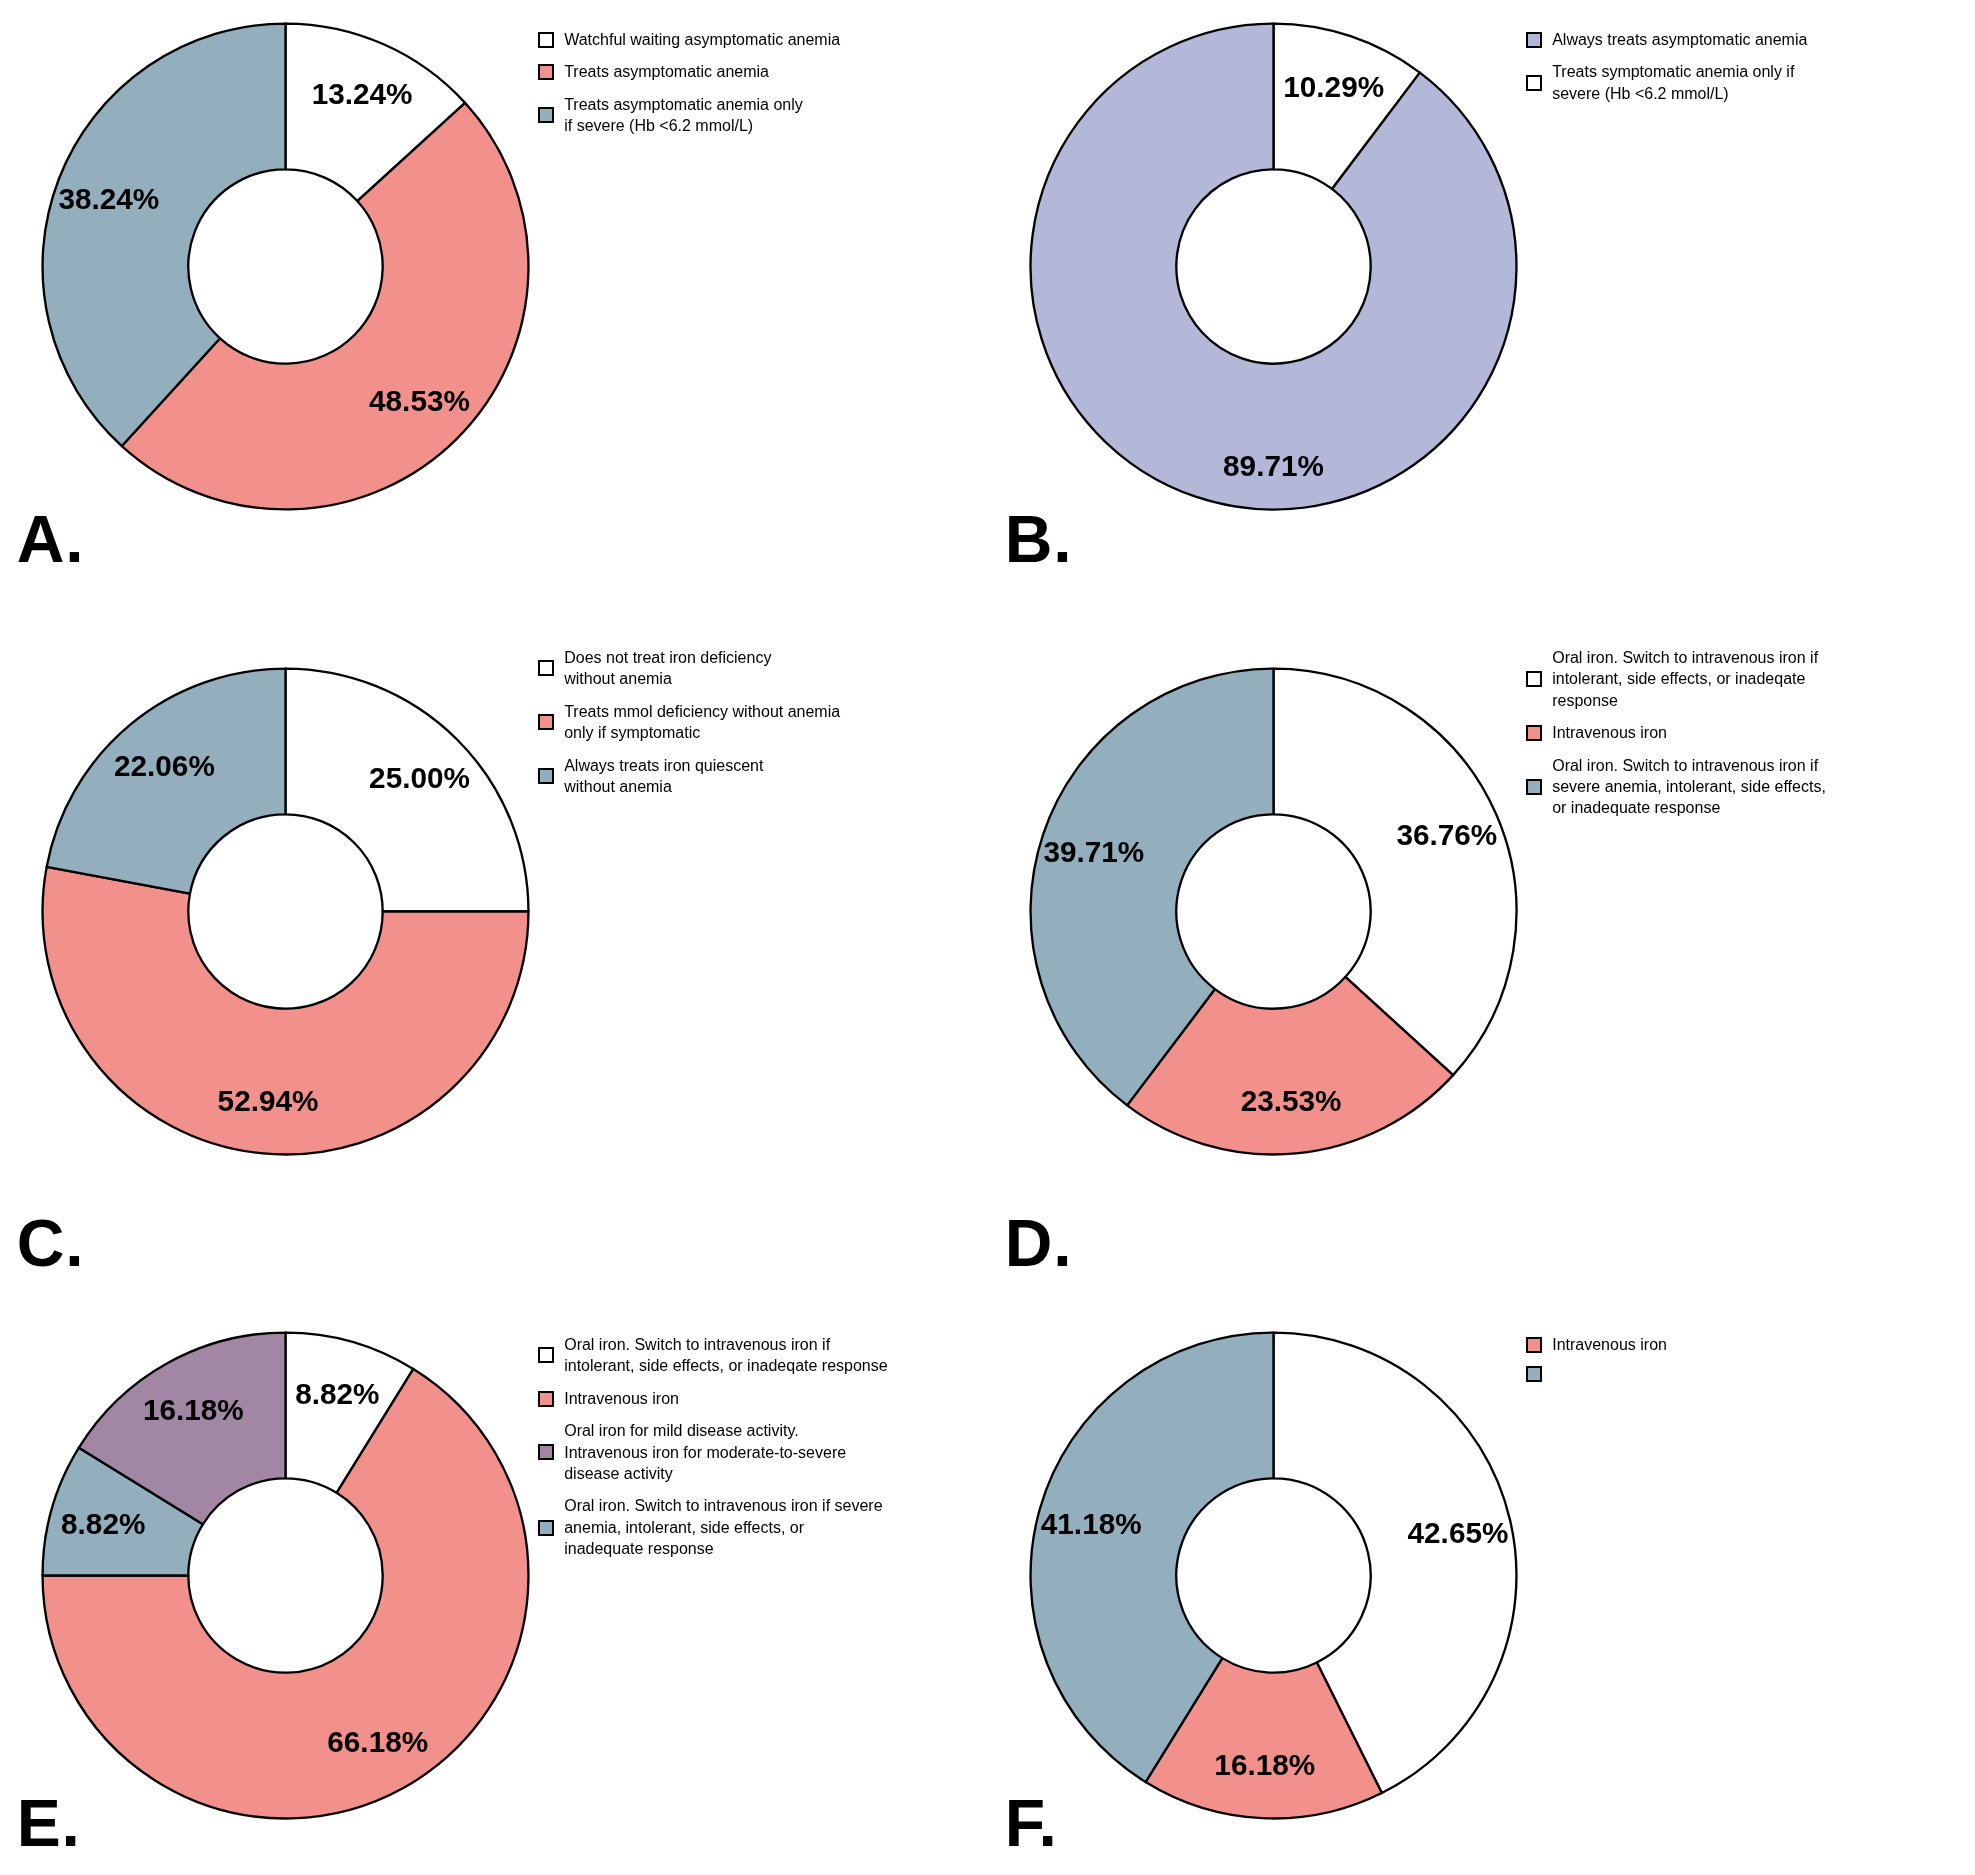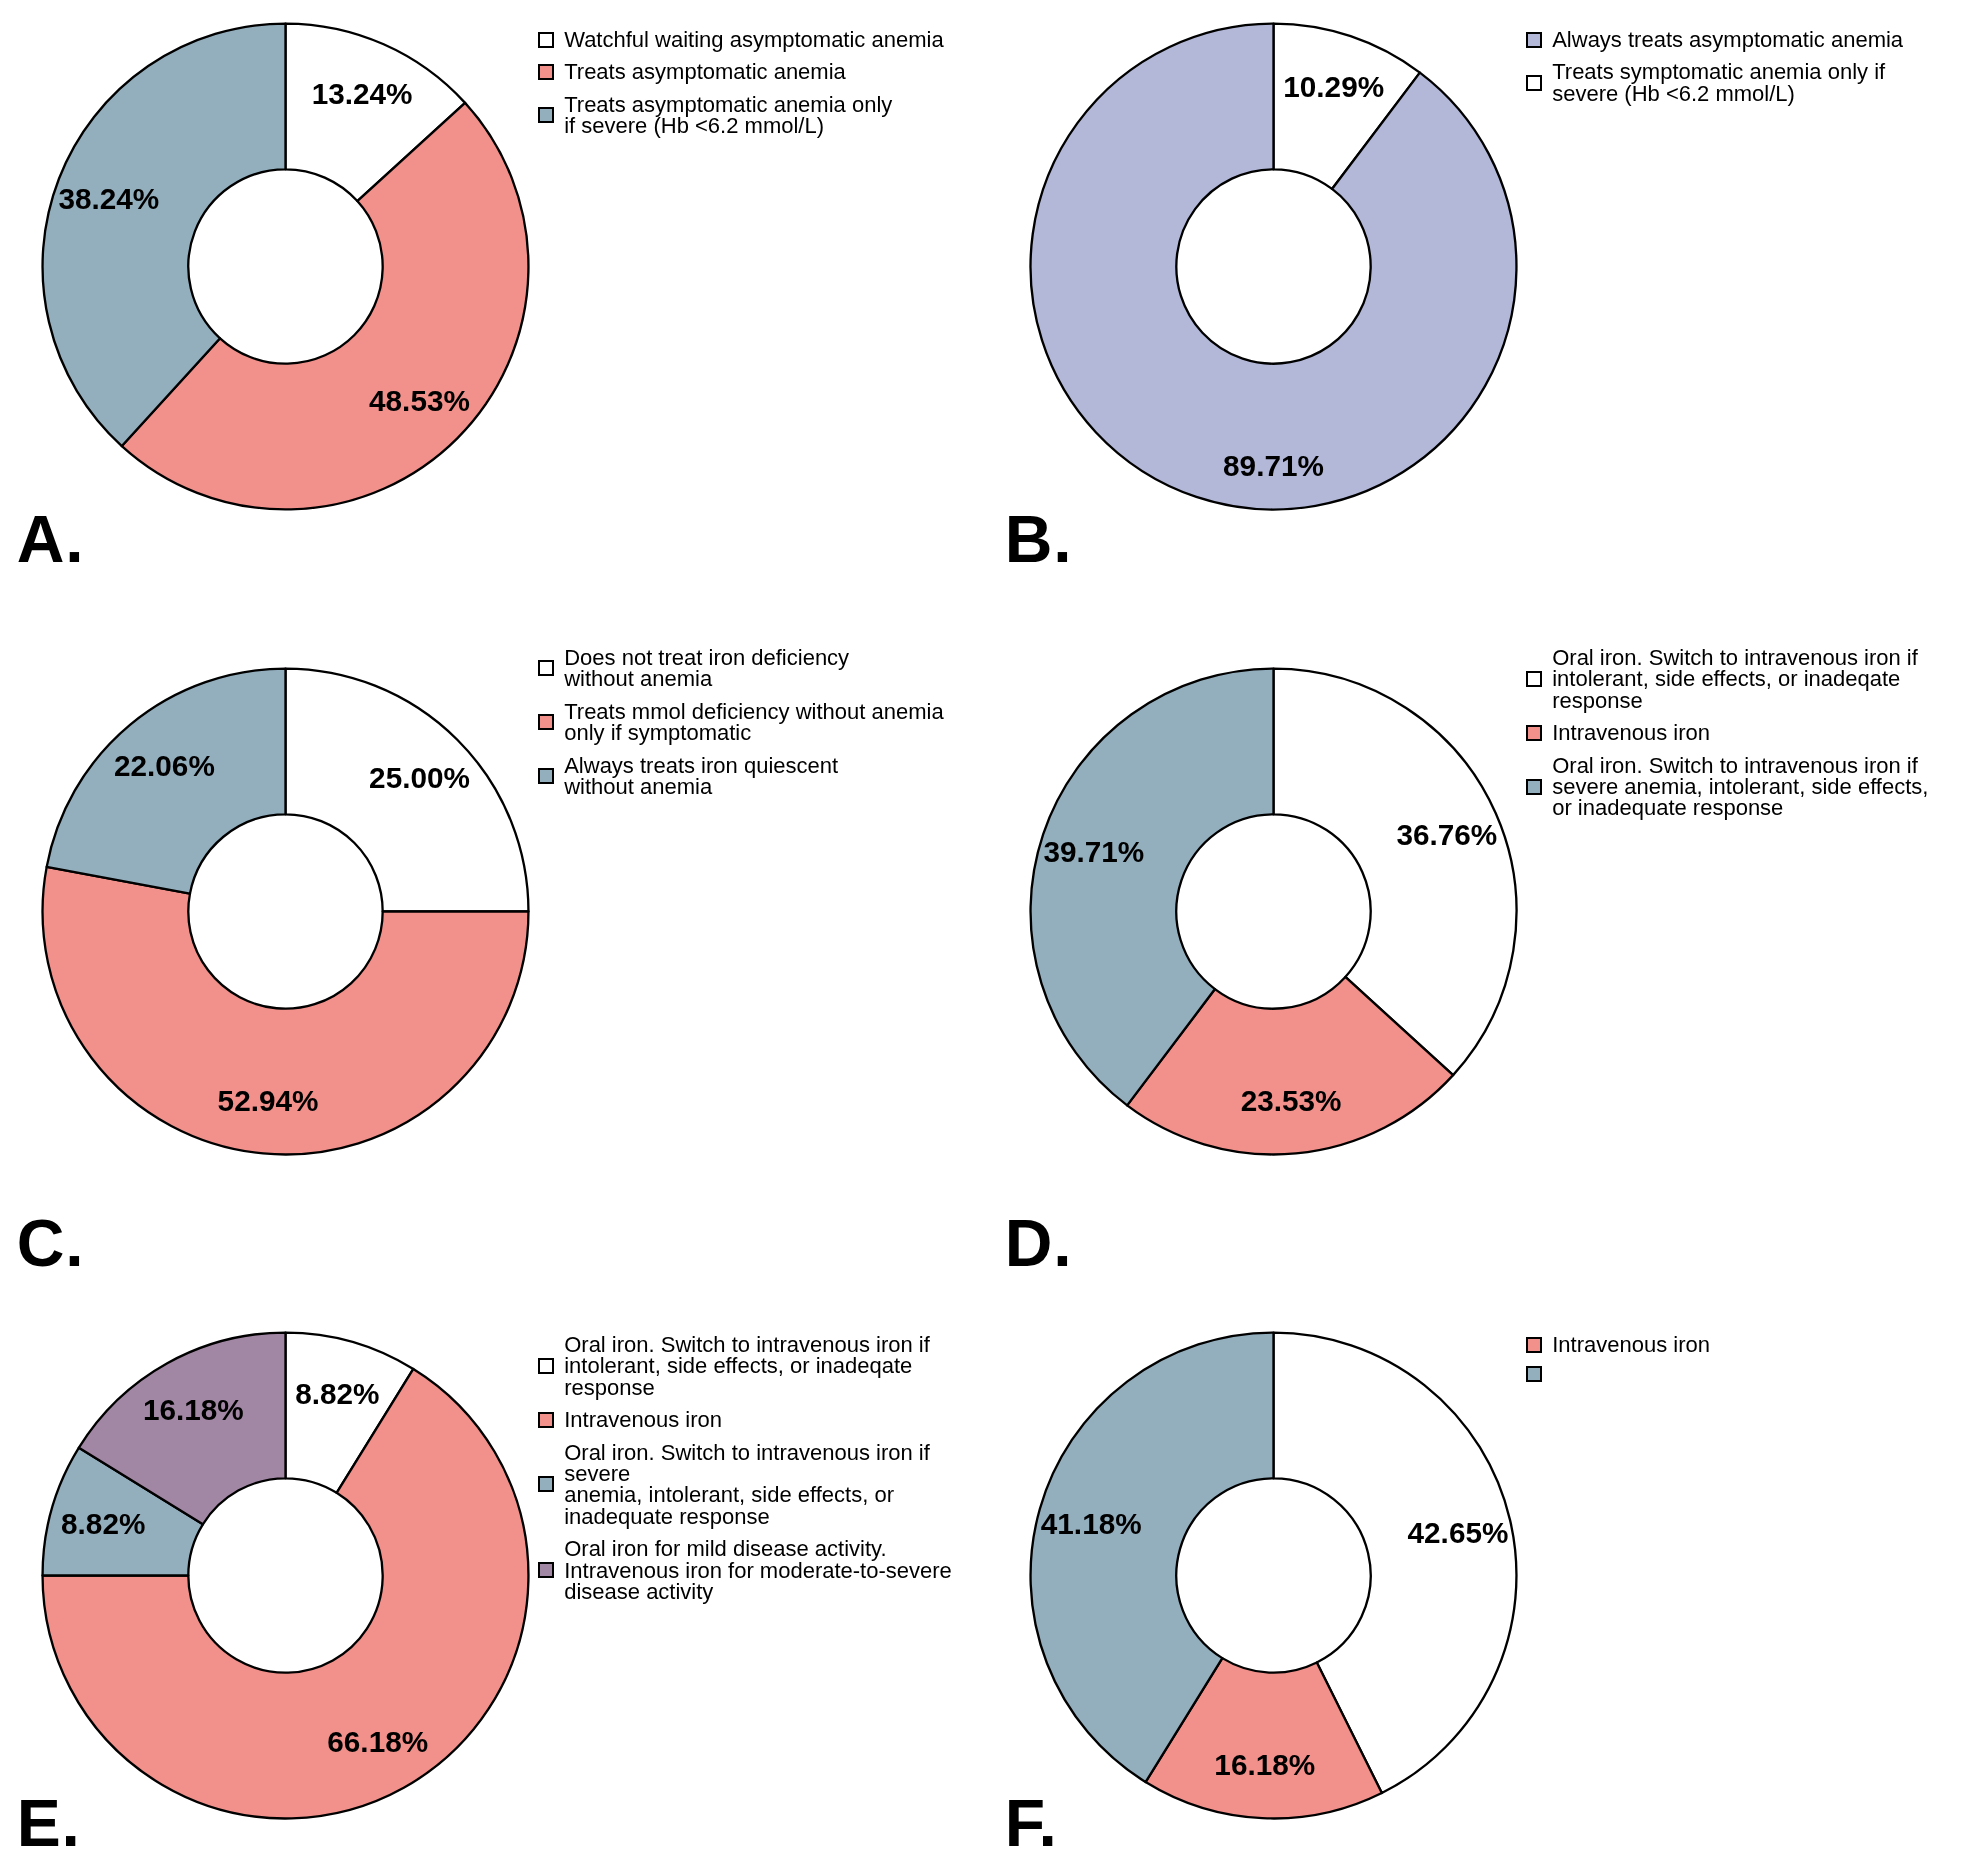--- a/index.html
+++ b/index.html
@@ -70,21 +70,21 @@
     margin-bottom: 11px;
   }
   .legend-swatch {
     flex: 0 0 auto;
     width: 12px;
     height: 12px;
     border: 2.3px solid #000000;
     margin-right: 10.2px;
   }
   .legend-text {
-    font-size: 22px;
+    font-size: 16px;
     line-height: 21.4px;
     white-space: pre-line;
   }
 </style>
 </head>
 <body>
 
 <div id="figure">
     <div class="panel row1 col1">
       <div class="donut-wrap">
@@ -214,30 +214,30 @@
         <div class="legend-item">
           <span class="legend-swatch" style="background: rgb(255, 255, 255);"></span>
           <span class="legend-text">Oral iron. Switch to intravenous iron if
 intolerant, side effects, or inadeqate response</span>
         </div>
         <div class="legend-item">
           <span class="legend-swatch" style="background: rgb(242, 144, 139);"></span>
           <span class="legend-text">Intravenous iron</span>
         </div>
         <div class="legend-item">
-          <span class="legend-swatch" style="background: rgb(147, 175, 190);"></span>
-          <span class="legend-text">Oral iron. Switch to intravenous iron if severe
-anemia, intolerant, side effects, or
-inadequate response</span>
-        </div>
-        <div class="legend-item">
           <span class="legend-swatch" style="background: rgb(162, 135, 164);"></span>
           <span class="legend-text">Oral iron for mild disease activity.
 Intravenous iron for moderate-to-severe
 disease activity</span>
+        </div>
+        <div class="legend-item">
+          <span class="legend-swatch" style="background: rgb(147, 175, 190);"></span>
+          <span class="legend-text">Oral iron. Switch to intravenous iron if severe
+anemia, intolerant, side effects, or
+inadequate response</span>
         </div>
       </div>
       <div class="panel-letter">E.</div>
     </div>
     <div class="panel row3 col2">
       <div class="donut-wrap">
         <svg class="donut" viewBox="0 0 1100 1100">
           <path d="M 550.00 27.00 A 523 523 0 0 1 783.16 1018.15 L 643.26 737.26 A 209.20000000000002 209.20000000000002 0 0 0 550.00 340.80 Z" fill="#ffffff" stroke="#000000" stroke-width="5" stroke-linejoin="round"></path>
           <path d="M 783.16 1018.15 A 523 523 0 0 1 274.66 994.65 L 439.86 727.86 A 209.20000000000002 209.20000000000002 0 0 0 643.26 737.26 Z" fill="#F2908B" stroke="#000000" stroke-width="5" stroke-linejoin="round"></path>
           <path d="M 274.66 994.65 A 523 523 0 0 1 550.00 27.00 L 550.00 340.80 A 209.20000000000002 209.20000000000002 0 0 0 439.86 727.86 Z" fill="#93AFBE" stroke="#000000" stroke-width="5" stroke-linejoin="round"></path>

